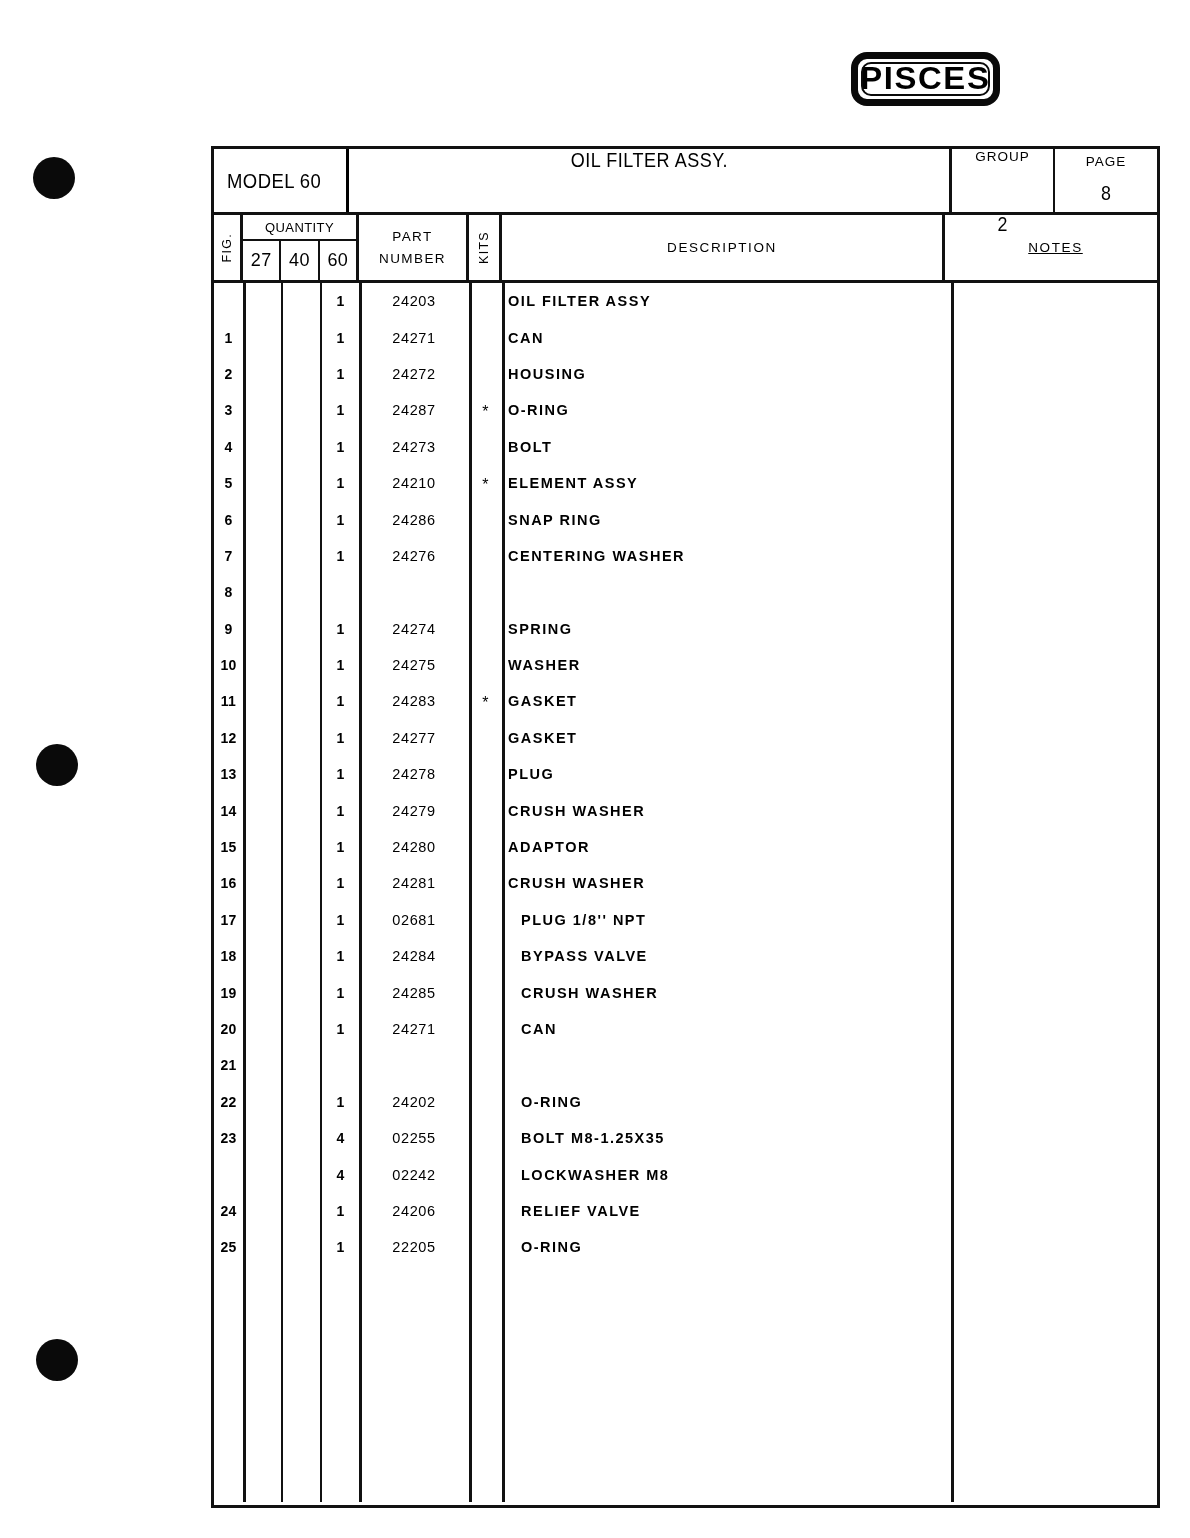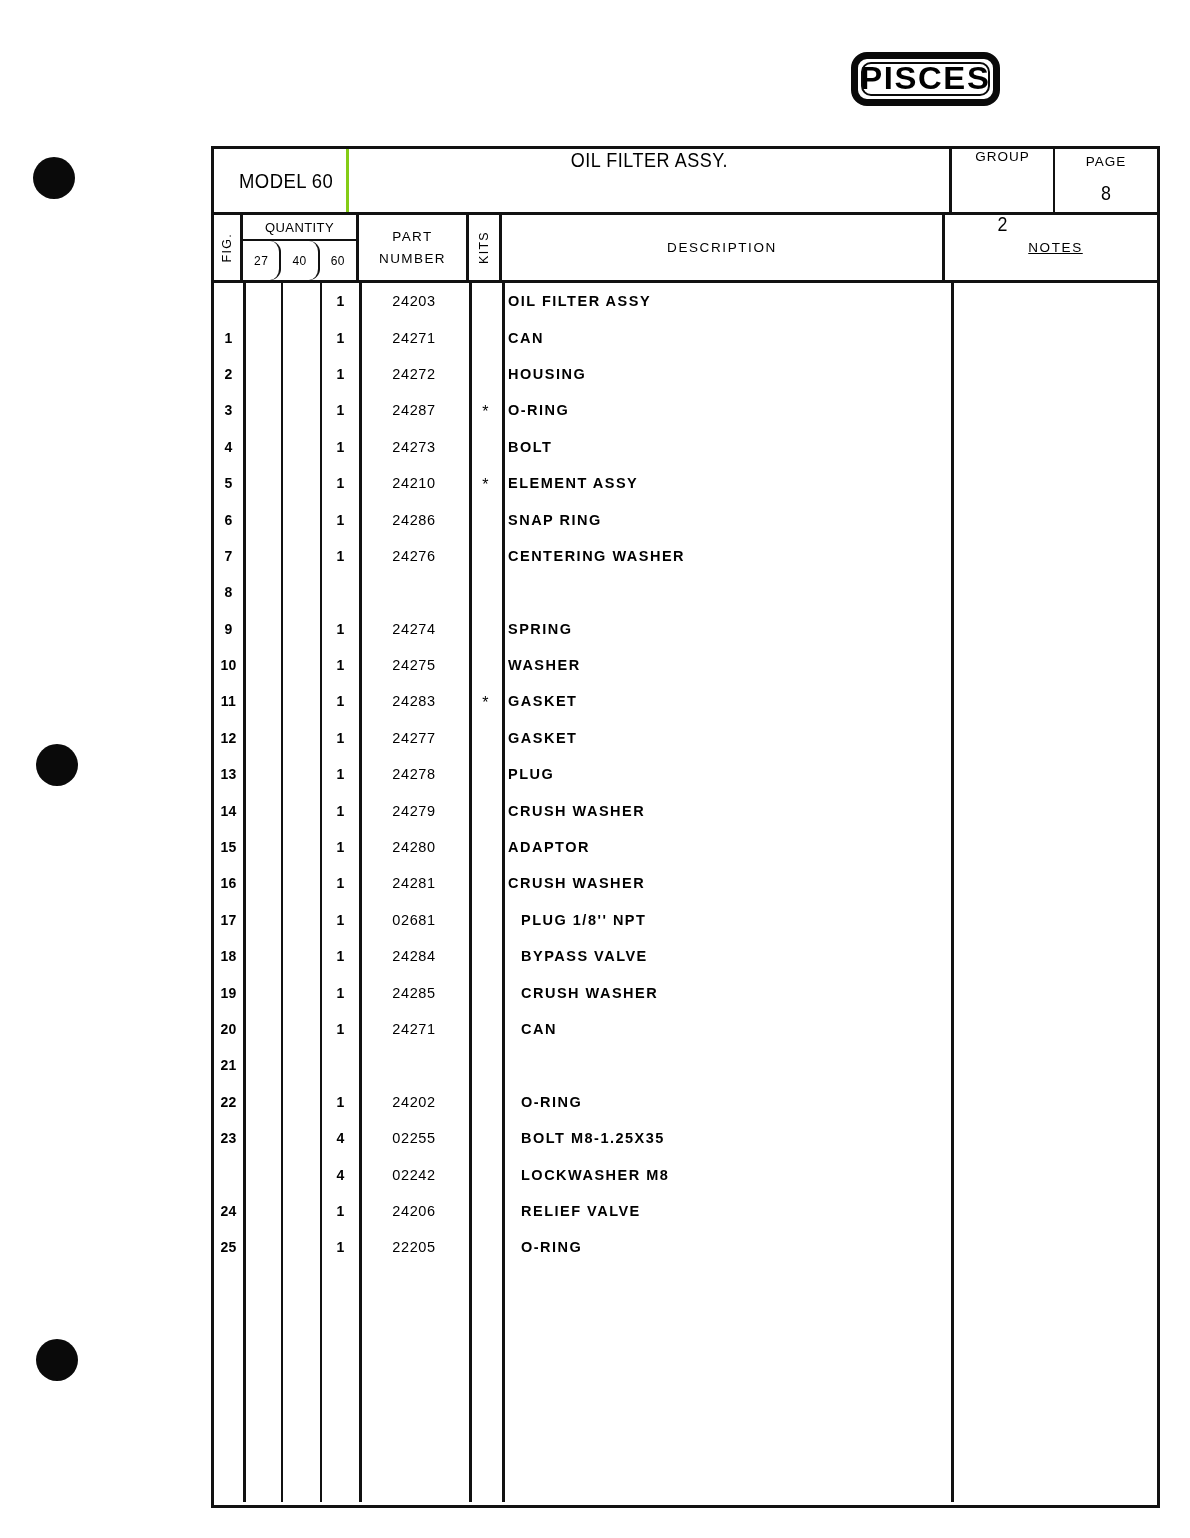--- a/index.html
+++ b/index.html
@@ -77,25 +77,25 @@
   #title-band {
     position: relative;
     height: 66px;
     border-bottom: 3px solid #111;
     box-sizing: border-box;
   }
   #model-cell {
     position: absolute;
     left: 0; top: 0; bottom: 0;
     width: 135px;
-    border-right: 3px solid #84cc16;
-    box-sizing: border-box;
-    display: flex;
-    align-items: center;
-    padding-left: 25px;
+    border-right: 3px solid #000000;
+    box-sizing: border-box;
+    display: flex;
+    align-items: center;
+    padding-left: 13px;
   }
   .model-text {
     font-size: 21px;
     letter-spacing: 0.5px;
     transform: scaleX(0.88);
     transform-origin: left center;
     white-space: nowrap;
   }
   #assy-title-cell {
     position: absolute;
@@ -179,25 +179,24 @@
   #qty-subs {
     flex: 1;
     width: 100%;
     display: flex;
   }
   .qty-sub {
     flex: 1;
     display: flex;
     align-items: center;
     justify-content: center;
-    font-size: 12px;
+    font-size: 18px;
     border-right: 2px solid #111;
     box-sizing: border-box;
     letter-spacing: 0.4px;
-    border-radius: 11px;
   }
   .qty-sub:last-child { border-right: none; }
   #ch-part { left: 145px; width: 110px; border-right: 3px solid #111; flex-direction: column; gap: 7px; }
   .part-line { font-size: 13.5px; letter-spacing: 1.4px; }
   #ch-kits { left: 255px; width: 33px; border-right: 3px solid #111; }
   #ch-desc { left: 288px; right: 212px; border-right: 3px solid #111; }
   .desc-head { font-size: 13.5px; letter-spacing: 1.6px; }
   #ch-notes { right: 0; width: 203px; text-decoration: underline; }
   .notes-head { font-size: 13.5px; letter-spacing: 1.6px; }
 

